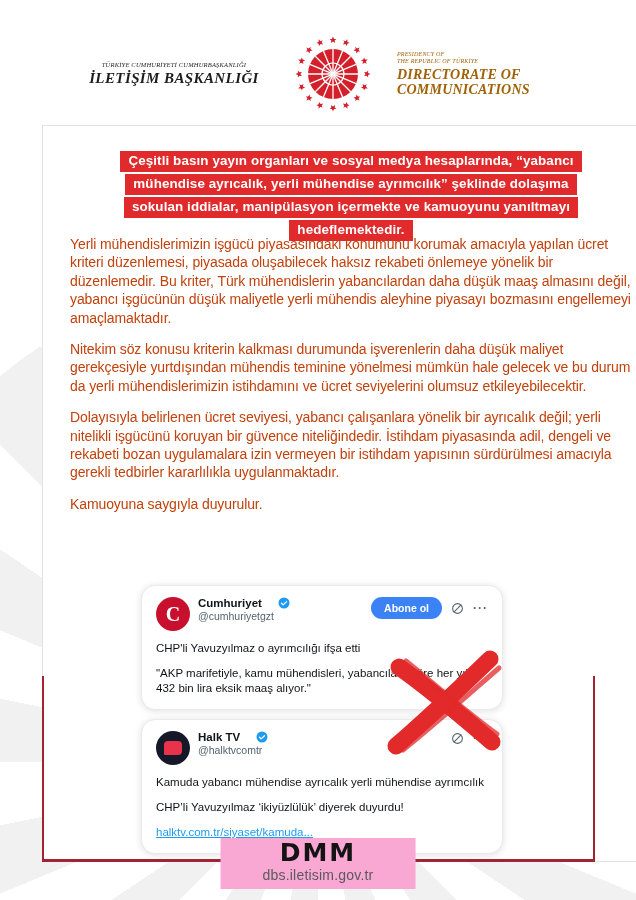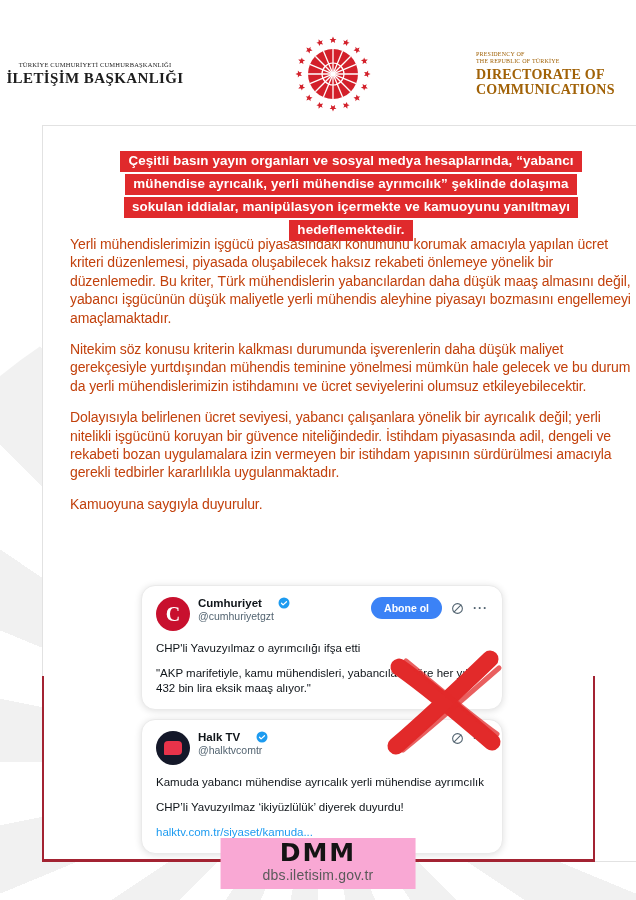--- a/index.html
+++ b/index.html
@@ -7,21 +7,21 @@
         font-family:"Liberation Sans",sans-serif;}
 
   
   .watermark{position:absolute;left:-182px;top:262px;width:1000px;height:1000px;border-radius:50%;
     background:repeating-conic-gradient(#f1f1f1 0deg 11.25deg,#ffffff 11.25deg 22.5deg);z-index:0;}
   .wm-star{position:absolute;left:568px;top:498px;font-size:96px;color:#f0f0f0;z-index:0;
     transform:rotate(14deg);font-family:"DejaVu Sans",sans-serif;}
 
   
   .header{position:absolute;top:28px;left:0;right:0;height:92px;display:flex;
-    justify-content:space-between;align-items:center;gap:24px;z-index:2;}
+    justify-content:center;align-items:center;gap:24px;z-index:2;font-style:italic;}
   .logo-left{text-align:center;font-family:"Liberation Serif",serif;color:#1d1d1d;width:190px;}
   .logo-left .sm{font-size:6.5px;letter-spacing:.2px;}
   .logo-left .bg{font-size:15px;font-weight:bold;letter-spacing:.4px;margin-top:2px;}
   .logo-right{font-family:"Liberation Serif",serif;color:#a16207;width:160px;}
   .logo-right .sm{font-size:6px;line-height:7px;letter-spacing:.2px;}
   .logo-right .bg{font-size:14px;line-height:15px;font-weight:bold;letter-spacing:.2px;}
   .logo-right .bg.first{margin-top:2px;}
 
   
   .card{position:absolute;left:42px;top:125px;width:618px;height:737px;box-sizing:border-box;
@@ -55,21 +55,21 @@
   .avatar.halktv::after{content:"";position:absolute;left:8px;top:10px;width:18px;height:14px;
     background:#e8334a;border-radius:4px 4px 4px 1px;}
   .names{flex:1;min-width:0;}
   .t-name{font-weight:bold;font-size:11.5px;display:flex;align-items:center;gap:16px;}
   .t-handle{color:#536471;font-size:10.5px;margin-top:1px;}
   .controls{display:flex;align-items:center;gap:9px;color:#536471;}
   .subscribe{background:#3b82f6;color:#fff;border-radius:999px;font-size:10.5px;font-weight:bold;
     padding:5px 13px;border:none;cursor:pointer;}
   .more{font-size:12px;font-weight:bold;letter-spacing:1px;color:#536471;}
   .tweet-line{margin-top:10px;line-height:15px;}
-  .tweet-link{color:#1d9bf0;margin-top:10px;line-height:15px;cursor:pointer;}
+  .tweet-link{color:#1d9bf0;margin-top:10px;line-height:15px;cursor:pointer;text-decoration:underline;}
 
   
   .x-mark{position:absolute;left:381px;top:641px;z-index:3;}
 
   
   .dmm{position:absolute;left:50%;transform:translateX(-50%);top:838px;z-index:3;background:#f9a8d4;
     padding:2px 42px 6px;text-align:center;}
   .dmm-logo{font-family:"DejaVu Sans",sans-serif;font-weight:900;font-size:25px;letter-spacing:2px;
     color:#141414;line-height:26px;}
   .dmm-url{font-size:14px;color:#5a5a5a;margin-top:1px;letter-spacing:.2px;}

